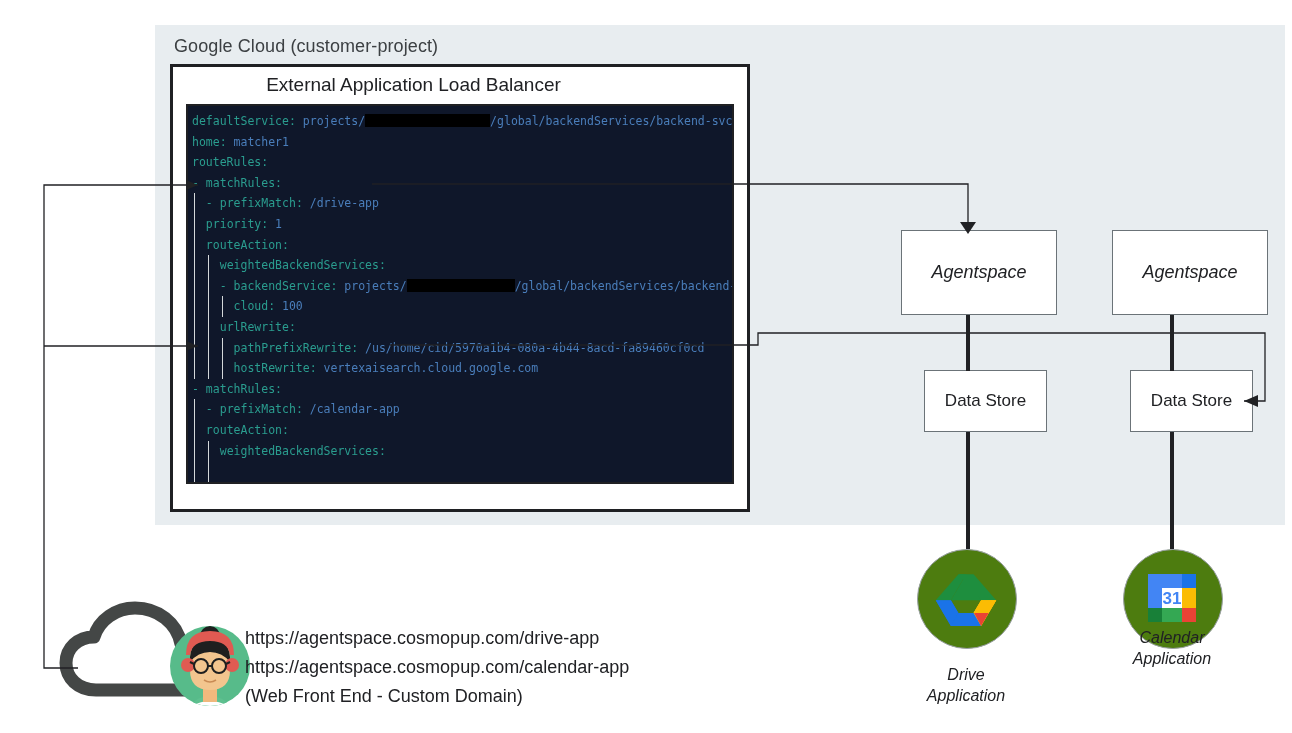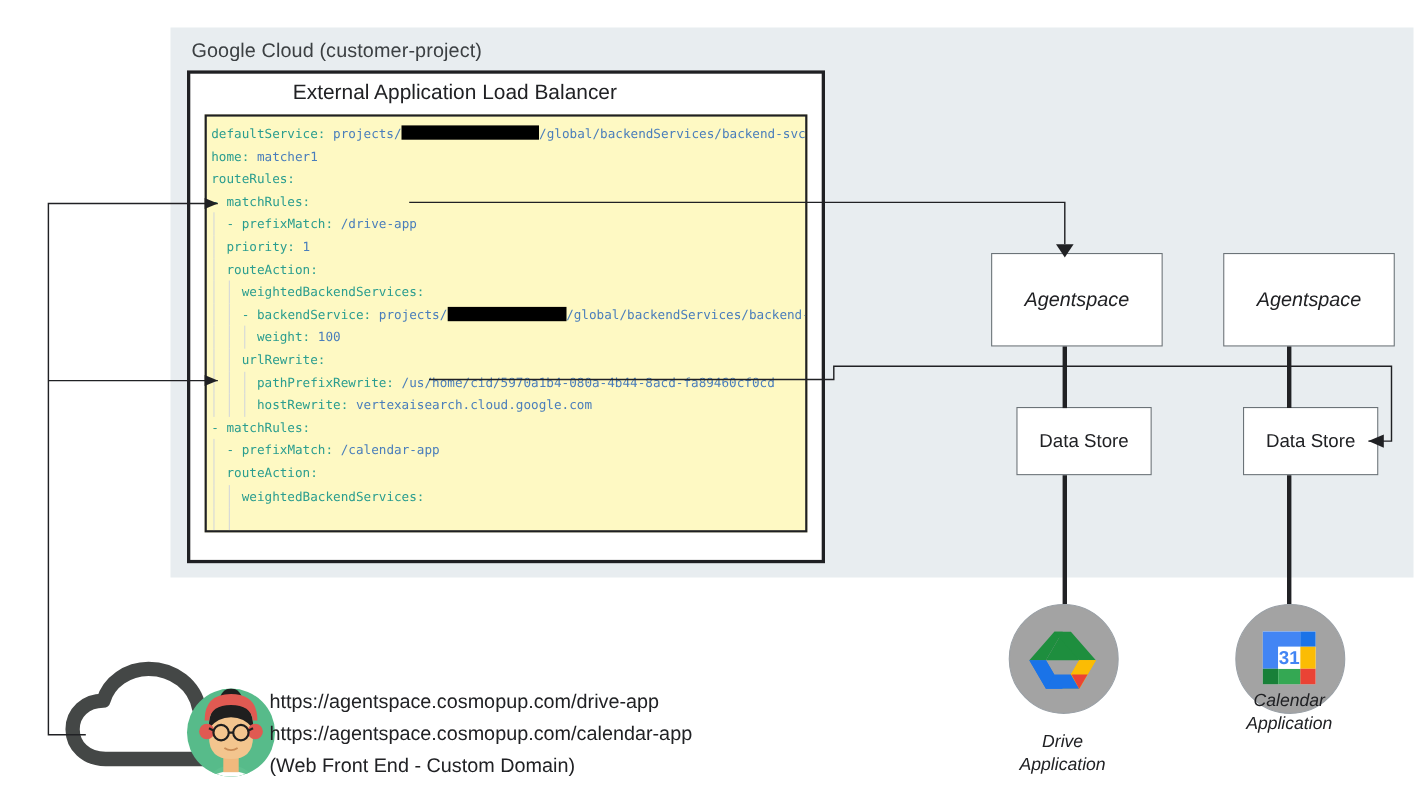--- a/index.html
+++ b/index.html
@@ -14,21 +14,21 @@
             letter-spacing:.1px;white-space:nowrap;}
 
   
   .lb-box{position:absolute;left:170px;top:64px;width:580px;height:448px;
           background:#ffffff;border:3px solid #1f2023;box-sizing:border-box;}
   .lb-title{position:absolute;left:170px;top:74px;width:487px;text-align:center;
             font-size:19px;color:#202124;}
 
   
   .code-block{position:absolute;left:186px;top:104px;width:548px;height:380px;
-              background:#fef9c3;border:2px solid #1f2023;box-sizing:border-box;
+              background:#0f172a;border:2px solid #1f2023;box-sizing:border-box;
               overflow:hidden;}
   .code-inner{position:absolute;left:0;top:5px;width:100%;}
   .cl{height:20.6px;line-height:20.6px;white-space:pre;
       font-family:"DejaVu Sans Mono",monospace;font-size:11.5px;
       padding-left:4px;position:relative;}
   .k{color:#2a9d8f;}
   .v{color:#4a7ebb;}
   .p{color:#2a9d8f;}
   .redact{display:inline-block;background:#000000;vertical-align:-2px;height:13px;}
   .guide{position:absolute;top:0;bottom:0;width:1px;background:#d4d8da;}
@@ -38,21 +38,21 @@
         box-sizing:border-box;display:flex;align-items:center;justify-content:center;
         font-size:18px;color:#202124;margin-left:19px;}
   .node.italic{font-style:italic;}
   .agent1{left:882px;top:230px;width:156px;height:85px;}
   .agent2{left:1093px;top:230px;width:156px;height:85px;}
   .ds1{left:905px;top:370px;width:123px;height:62px;font-size:17px;}
   .ds2{left:1111px;top:370px;width:123px;height:62px;font-size:17px;}
 
   
   .appcircle{position:absolute;width:98px;height:98px;border-radius:50%;
-             background:#a3a3a3;border:1.2px solid #9aa0a6;}
+             background:#4d7c0f;border:1.2px solid #9aa0a6;}
   .c1{left:917px;top:549px;}
   .c2{left:1123px;top:549px;}
   .applabel{position:absolute;width:170px;text-align:center;font-size:16px;
             line-height:21px;color:#202124;font-style:italic;}
   .l1{left:881px;top:664px;}
   .l2{left:1087px;top:627px;}
 
   
   .urlblock{position:absolute;left:245px;top:624px;width:430px;}
   .urlblock div{font-size:18px;line-height:29px;color:#202124;white-space:nowrap;}
@@ -75,21 +75,21 @@
     <div class="code-inner" id="code-inner">
         <div class="cl"><span></span><span class="k">defaultService:</span><span class="v"> projects/</span><span class="redact" style="width: 125px;"></span><span class="v">/global/backendServices/backend-svc</span></div>
         <div class="cl"><span></span><span class="k">home:</span><span class="v"> matcher1</span></div>
         <div class="cl"><span></span><span class="k">routeRules:</span></div>
         <div class="cl"><span></span><span class="p">- </span><span class="k">matchRules:</span></div>
         <div class="cl"><span class="guide" style="left: 6px;"></span><span>  </span><span class="p">- </span><span class="k">prefixMatch:</span><span class="v"> /drive-app</span></div>
         <div class="cl"><span class="guide" style="left: 6px;"></span><span>  </span><span class="k">priority:</span><span class="v"> 1</span></div>
         <div class="cl"><span class="guide" style="left: 6px;"></span><span>  </span><span class="k">routeAction:</span></div>
         <div class="cl"><span class="guide" style="left: 6px;"></span><span class="guide" style="left: 19.86px;"></span><span>    </span><span class="k">weightedBackendServices:</span></div>
         <div class="cl"><span class="guide" style="left: 6px;"></span><span class="guide" style="left: 19.86px;"></span><span>    </span><span class="p">- </span><span class="k">backendService:</span><span class="v"> projects/</span><span class="redact" style="width: 108px;"></span><span class="v">/global/backendServices/backend-svc</span></div>
-        <div class="cl"><span class="guide" style="left: 6px;"></span><span class="guide" style="left: 19.86px;"></span><span class="guide" style="left: 33.72px;"></span><span>      </span><span class="k">weight:</span><span class="v"> 100</span></div>
+        <div class="cl"><span class="guide" style="left: 6px;"></span><span class="guide" style="left: 19.86px;"></span><span class="guide" style="left: 33.72px;"></span><span>      </span><span class="k">cloud:</span><span class="v"> 100</span></div>
         <div class="cl"><span class="guide" style="left: 6px;"></span><span class="guide" style="left: 19.86px;"></span><span>    </span><span class="k">urlRewrite:</span></div>
         <div class="cl"><span class="guide" style="left: 6px;"></span><span class="guide" style="left: 19.86px;"></span><span class="guide" style="left: 33.72px;"></span><span>      </span><span class="k">pathPrefixRewrite:</span><span class="v"> /us/home/cid/5970a1b4-080a-4b44-8acd-fa89460cf0cd</span></div>
         <div class="cl"><span class="guide" style="left: 6px;"></span><span class="guide" style="left: 19.86px;"></span><span class="guide" style="left: 33.72px;"></span><span>      </span><span class="k">hostRewrite:</span><span class="v"> vertexaisearch.cloud.google.com</span></div>
         <div class="cl"><span></span><span class="p">- </span><span class="k">matchRules:</span></div>
         <div class="cl"><span class="guide" style="left: 6px;"></span><span>  </span><span class="p">- </span><span class="k">prefixMatch:</span><span class="v"> /calendar-app</span></div>
         <div class="cl"><span class="guide" style="left: 6px;"></span><span>  </span><span class="k">routeAction:</span></div>
         <div class="cl"><span class="guide" style="left: 6px;"></span><span class="guide" style="left: 19.86px;"></span><span>    </span><span class="k">weightedBackendServices:</span></div>
         <div class="cl"><span class="guide" style="left: 6px;"></span><span class="guide" style="left: 19.86px;"></span></div>
       </div>
   </div>

